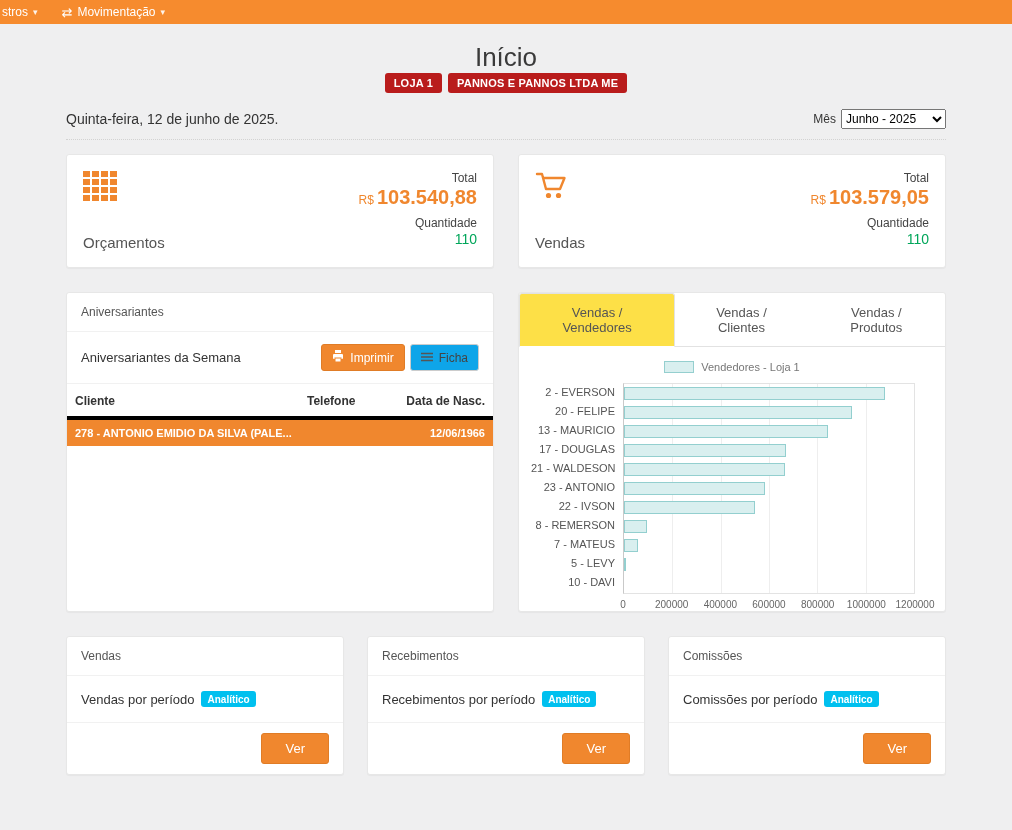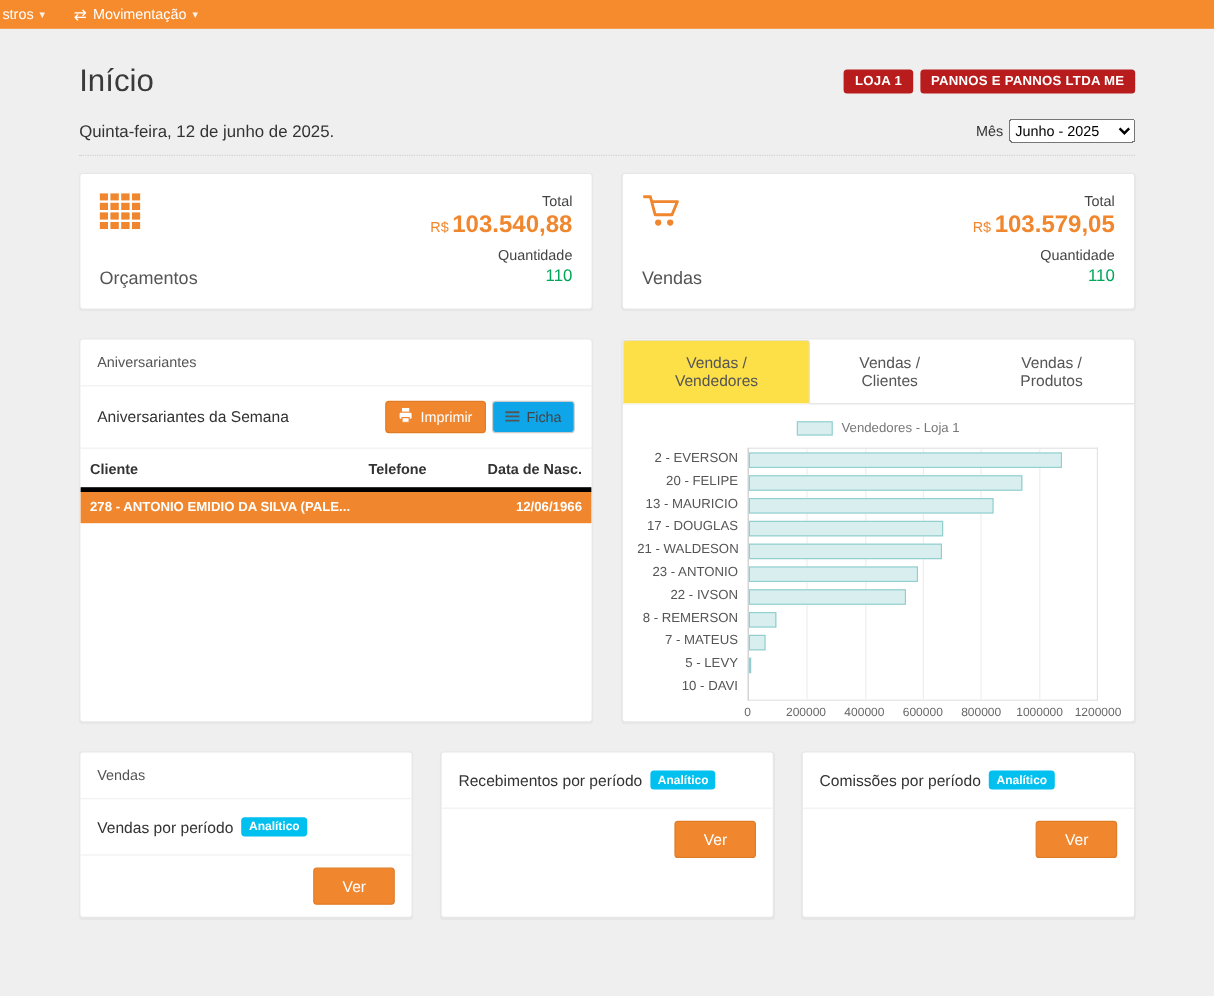--- a/index.html
+++ b/index.html
@@ -13,21 +13,21 @@
   .navbar {
     height: 24px; background: #f68b2e; display: flex; align-items: center;
     color: #fff; font-size: 12px;
   }
   .nav-item { display: flex; align-items: center; gap: 5px; padding: 0 12px; height: 30px; cursor: pointer; }
   .nav-item:first-child { padding-left: 2px; }
   .caret { font-size: 9px; opacity: .9; }
   .swap-glyph { font-size: 13px; }
   
   .container { margin: 0 66px; padding-bottom: 40px; }
-  .title-row { display: flex; align-items: center; justify-content: space-between; margin-top: 28px; }
+  .title-row { display: flex; align-items: center; justify-content: space-between; margin-top: 18px; flex-direction: column; }
   .page-title { font-size: 26px; font-weight: 500; color: #3a3a3a; }
   .badges { display: flex; gap: 6px; }
   .badge-orange {
     background: #b91c1c; color: #fff; font-size: 11px; font-weight: bold;
     padding: 4px 9px; border-radius: 3px; letter-spacing: .2px;
   }
   .date-row { display: flex; align-items: center; justify-content: space-between; margin-top: 16px; }
   .current-date { font-size: 14px; color: #333; }
   .month-box { display: flex; align-items: center; gap: 5px; font-size: 12px; }
   .month-box select { font-size: 12px; height: 20px; min-width: 105px; font-family: "Liberation Sans", sans-serif; }
@@ -307,29 +307,31 @@
       <div class="card-header">Vendas</div>
       <div class="report-body">
         <span>Vendas por período</span>
         <span class="badge-info">Analítico</span>
       </div>
       <div class="report-footer">
         <button class="btn-ver">Ver</button>
       </div>
     </div>
     <div class="card">
+      <div class="card-header">Recebimentos</div>
       <div class="report-body">
         <span>Recebimentos por período</span>
         <span class="badge-info">Analítico</span>
       </div>
       <div class="report-footer">
         <button class="btn-ver">Ver</button>
       </div>
     </div>
     <div class="card">
+      <div class="card-header">Comissões</div>
       <div class="report-body">
         <span>Comissões por período</span>
         <span class="badge-info">Analítico</span>
       </div>
       <div class="report-footer">
         <button class="btn-ver">Ver</button>
       </div>
     </div>
   </div>
 

